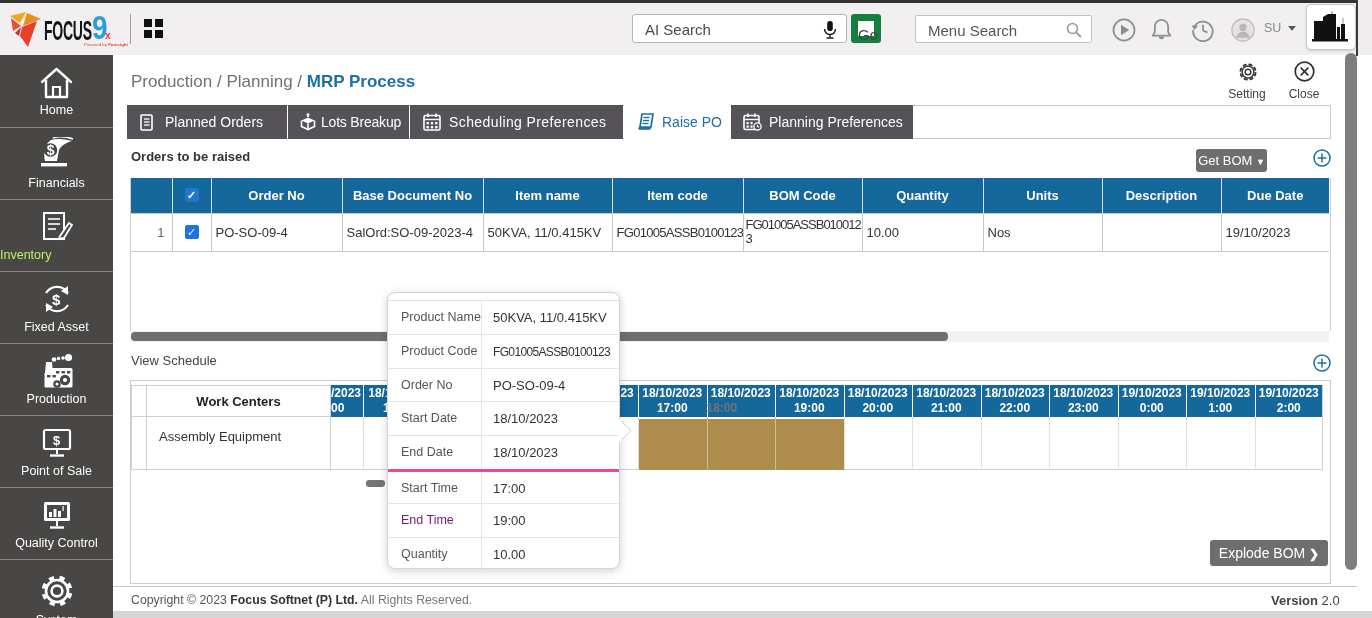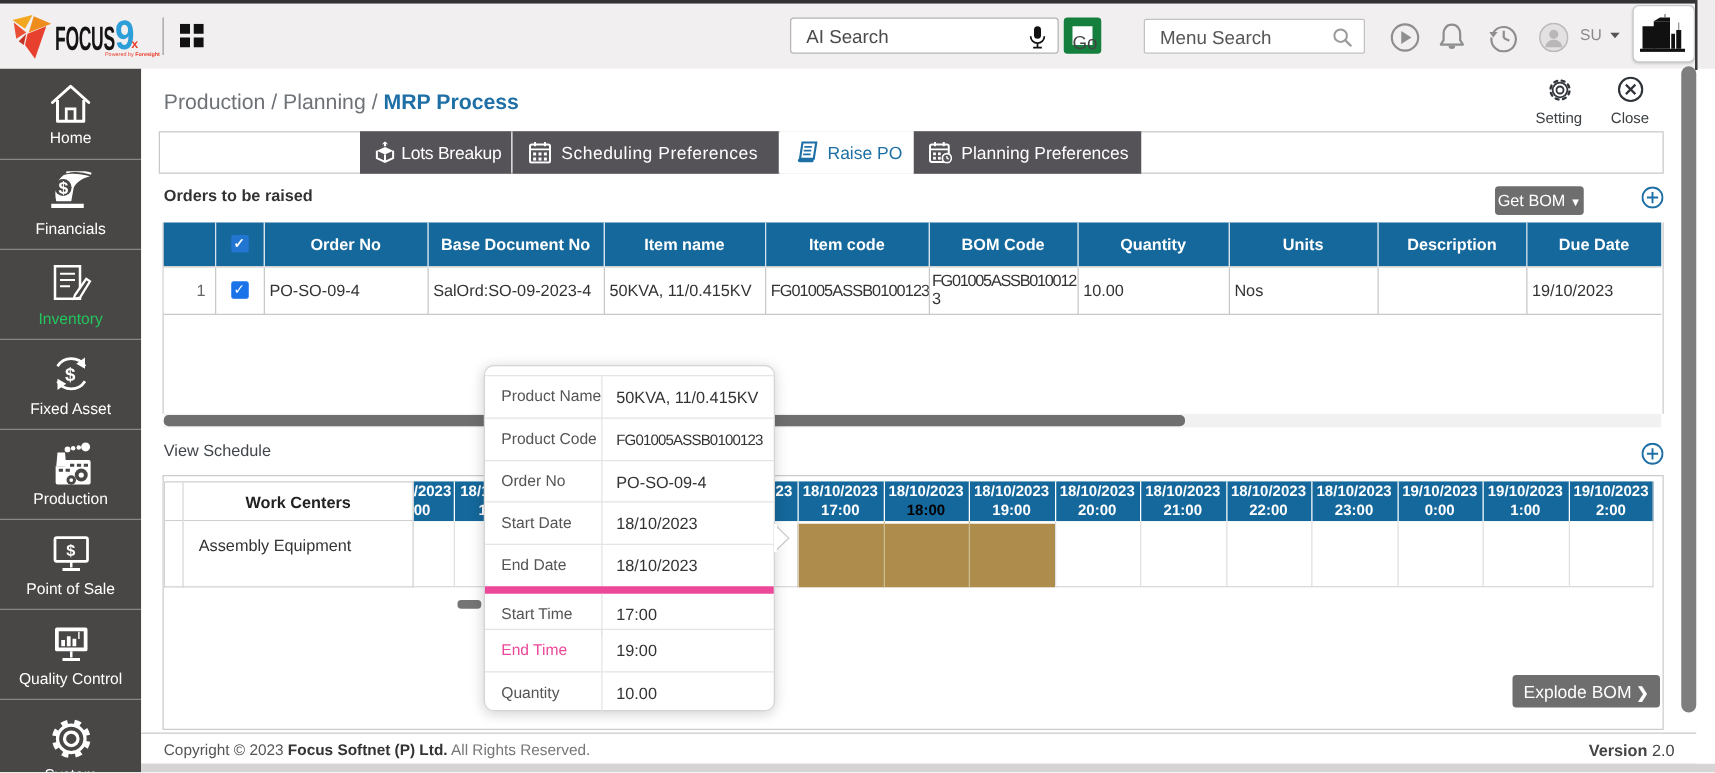--- a/index.html
+++ b/index.html
@@ -119,21 +119,21 @@
     </div>
 
     <div class="abs" style="left:0;top:144px;width:113px;height:72px;border-top:1px solid rgba(255,255,255,.35);">
       <svg class="abs" style="left:40px;top:10px;" width="34" height="34" viewBox="0 0 34 34">
         <rect x="4" y="3" width="20" height="26" fill="none" stroke="#fff" stroke-width="2"></rect>
         <line x1="8" y1="9" x2="20" y2="9" stroke="#fff" stroke-width="1.6"></line>
         <line x1="8" y1="14" x2="20" y2="14" stroke="#fff" stroke-width="1.6"></line>
         <line x1="8" y1="19" x2="16" y2="19" stroke="#fff" stroke-width="1.6"></line>
         <path d="M20 26 L29 13 L32 15 L24 28 L19 29 Z" fill="#494745" stroke="#fff" stroke-width="1.8"></path>
       </svg>
-      <div class="abs" style="left:0;top:48px;width:113px;text-align:center;font-size:12.5px;color:#22c55e;">Inventory</div>
+      <div class="abs" style="left:0;top:48px;width:113px;text-align:left;font-size:12.5px;color:#bef264;">Inventory</div>
     </div>
 
     <div class="abs" style="left:0;top:216px;width:113px;height:72px;border-top:1px solid rgba(255,255,255,.35);">
       <svg class="abs" style="left:41px;top:11px;" width="32" height="32" viewBox="0 0 32 32">
         <path d="M27 10 A13 13 0 0 0 5 10" fill="none" stroke="#fff" stroke-width="2.2"></path>
         <polygon points="27,3 27,12 20,8" fill="#fff"></polygon>
         <path d="M5 22 A13 13 0 0 0 27 22" fill="none" stroke="#fff" stroke-width="2.2"></path>
         <polygon points="5,29 5,20 12,24" fill="#fff"></polygon>
         <text x="11" y="21.5" font-size="15" font-weight="bold" fill="#fff" font-family="Liberation Sans">$</text>
       </svg>
@@ -206,20 +206,29 @@
   </svg>
   <div class="abs" style="left:1222px;top:87px;width:50px;text-align:center;font-size:12px;color:#3c4043;">Setting</div>
   <svg class="abs" style="left:1294px;top:61px;" width="21" height="21" viewBox="0 0 21 21">
     <circle cx="10.5" cy="10.5" r="9.3" fill="none" stroke="#2f3337" stroke-width="1.7"></circle>
     <line x1="6.7" y1="6.7" x2="14.3" y2="14.3" stroke="#2f3337" stroke-width="1.7"></line>
     <line x1="14.3" y1="6.7" x2="6.7" y2="14.3" stroke="#2f3337" stroke-width="1.7"></line>
   </svg>
   <div class="abs" style="left:1279px;top:87px;width:50px;text-align:center;font-size:12px;color:#3c4043;">Close</div>
 
   <div id="tabs" class="abs" style="left:127px;top:105px;width:1204px;height:34px;background:#fff;border:1px solid #c9c9c9;"></div>
+  <div class="abs" style="left:127px;top:105px;width:160px;height:34px;background:#555358;color:#fff;font-size:14px;line-height:34px;">
+    <svg class="abs" style="left:13px;top:9px;" width="15" height="17" viewBox="0 0 15 17">
+      <rect x="1" y="1" width="11" height="15" rx="1" fill="none" stroke="#fff" stroke-width="1.6"></rect>
+      <line x1="4" y1="5" x2="9.5" y2="5" stroke="#fff" stroke-width="1.3"></line>
+      <line x1="4" y1="8" x2="9.5" y2="8" stroke="#fff" stroke-width="1.3"></line>
+      <line x1="4" y1="11" x2="9.5" y2="11" stroke="#fff" stroke-width="1.3"></line>
+    </svg>
+    <span style="margin-left:38px;">Planned Orders</span>
+  </div>
   <div class="abs" style="left:410px;top:105px;width:213px;height:34px;background:#555358;color:#fff;font-size:14px;line-height:34px;">
     <svg class="abs" style="left:13px;top:8px;" width="18" height="18" viewBox="0 0 18 18">
       <rect x="1" y="2.5" width="16" height="14.5" rx="1.5" fill="none" stroke="#fff" stroke-width="1.6"></rect>
       <line x1="1" y1="6.5" x2="17" y2="6.5" stroke="#fff" stroke-width="1.4"></line>
       <line x1="5" y1="0.5" x2="5" y2="4" stroke="#fff" stroke-width="1.6"></line>
       <line x1="13" y1="0.5" x2="13" y2="4" stroke="#fff" stroke-width="1.6"></line>
       <g fill="#fff">
           <rect x="3.5" y="9" width="2.4" height="2.4"></rect>
           <rect x="7.8" y="9" width="2.4" height="2.4"></rect>
           <rect x="12.1" y="9" width="2.4" height="2.4"></rect>
@@ -361,21 +370,21 @@
     <div class="abs" style="left:170.0px;top:1px;width:68.5px;height:15px;color:#fff;font-size:12px;font-weight:bold;text-align:center;white-space:nowrap;overflow:hidden;">18/10/2023</div>
     <div class="abs" style="left:170.0px;top:16px;width:68.5px;height:15px;color:#fff;font-size:12px;font-weight:bold;text-align:center;">15:00</div>
     <div class="abs" style="left:238.5px;top:0;width:1px;height:32px;background:#fff;"></div>
     <div class="abs" style="left:238.5px;top:1px;width:68.5px;height:15px;color:#fff;font-size:12px;font-weight:bold;text-align:center;white-space:nowrap;overflow:hidden;">18/10/2023</div>
     <div class="abs" style="left:238.5px;top:16px;width:68.5px;height:15px;color:#fff;font-size:12px;font-weight:bold;text-align:center;">16:00</div>
     <div class="abs" style="left:307.0px;top:0;width:1px;height:32px;background:#fff;"></div>
     <div class="abs" style="left:307.0px;top:1px;width:68.5px;height:15px;color:#fff;font-size:12px;font-weight:bold;text-align:center;white-space:nowrap;overflow:hidden;">18/10/2023</div>
     <div class="abs" style="left:307.0px;top:16px;width:68.5px;height:15px;color:#fff;font-size:12px;font-weight:bold;text-align:center;">17:00</div>
     <div class="abs" style="left:375.5px;top:0;width:1px;height:32px;background:#fff;"></div>
     <div class="abs" style="left:375.5px;top:1px;width:68.5px;height:15px;color:#fff;font-size:12px;font-weight:bold;text-align:center;white-space:nowrap;overflow:hidden;">18/10/2023</div>
-    <div class="abs" style="left:375.5px;top:16px;width:68.5px;height:15px;color:#000000;font-size:12px;font-weight:bold;text-align:center;">18:00</div>
+    <div class="abs" style="left:375.5px;top:16px;width:68.5px;height:15px;color:#737373;font-size:12px;font-weight:bold;text-align:left;">18:00</div>
     <div class="abs" style="left:444.0px;top:0;width:1px;height:32px;background:#fff;"></div>
     <div class="abs" style="left:444.0px;top:1px;width:68.5px;height:15px;color:#fff;font-size:12px;font-weight:bold;text-align:center;white-space:nowrap;overflow:hidden;">18/10/2023</div>
     <div class="abs" style="left:444.0px;top:16px;width:68.5px;height:15px;color:#fff;font-size:12px;font-weight:bold;text-align:center;">19:00</div>
     <div class="abs" style="left:512.5px;top:0;width:1px;height:32px;background:#fff;"></div>
     <div class="abs" style="left:512.5px;top:1px;width:68.5px;height:15px;color:#fff;font-size:12px;font-weight:bold;text-align:center;white-space:nowrap;overflow:hidden;">18/10/2023</div>
     <div class="abs" style="left:512.5px;top:16px;width:68.5px;height:15px;color:#fff;font-size:12px;font-weight:bold;text-align:center;">20:00</div>
     <div class="abs" style="left:581.0px;top:0;width:1px;height:32px;background:#fff;"></div>
     <div class="abs" style="left:581.0px;top:1px;width:68.5px;height:15px;color:#fff;font-size:12px;font-weight:bold;text-align:center;white-space:nowrap;overflow:hidden;">18/10/2023</div>
     <div class="abs" style="left:581.0px;top:16px;width:68.5px;height:15px;color:#fff;font-size:12px;font-weight:bold;text-align:center;">21:00</div>
     <div class="abs" style="left:649.5px;top:0;width:1px;height:32px;background:#fff;"></div>
@@ -454,27 +463,27 @@
       <div style="height:33.8px;border-top:1px solid #e4e4e4;position:relative;">
           <span style="position:absolute;left:13px;top:9px;color:#555;font-size:12.5px;">Start Date</span>
           <span style="position:absolute;left:105px;top:9px;color:#333;">18/10/2023</span>
           <span style="position:absolute;left:93px;top:0;width:1px;height:33.8px;background:#e4e4e4;"></span>
         </div>
       <div style="height:33.8px;border-top:1px solid #e4e4e4;position:relative;">
           <span style="position:absolute;left:13px;top:9px;color:#555;font-size:12.5px;">End Date</span>
           <span style="position:absolute;left:105px;top:9px;color:#333;">18/10/2023</span>
           <span style="position:absolute;left:93px;top:0;width:1px;height:33.8px;background:#e4e4e4;"></span>
         </div>
-      <div style="height:33.8px;border-top:6px solid #ec4899;position:relative;">
+      <div style="height:33.8px;border-top:3px solid #ec4899;position:relative;">
           <span style="position:absolute;left:13px;top:9px;color:#555;font-size:12.5px;">Start Time</span>
           <span style="position:absolute;left:105px;top:9px;color:#333;">17:00</span>
           <span style="position:absolute;left:93px;top:0;width:1px;height:33.8px;background:#e4e4e4;"></span>
         </div>
       <div style="height:33.8px;border-top:1px solid #e4e4e4;position:relative;">
-          <span style="position:absolute;left:13px;top:9px;color:#ec4899;font-size:12.5px;">End Time</span>
+          <span style="position:absolute;left:13px;top:9px;color:#701a75;font-size:12.5px;">End Time</span>
           <span style="position:absolute;left:105px;top:9px;color:#333;">19:00</span>
           <span style="position:absolute;left:93px;top:0;width:1px;height:33.8px;background:#e4e4e4;"></span>
         </div>
       <div style="height:33.8px;border-top:1px solid #e4e4e4;position:relative;">
           <span style="position:absolute;left:13px;top:9px;color:#555;font-size:12.5px;">Quantity</span>
           <span style="position:absolute;left:105px;top:9px;color:#333;">10.00</span>
           <span style="position:absolute;left:93px;top:0;width:1px;height:33.8px;background:#e4e4e4;"></span>
         </div>
     </div>
   </div>

